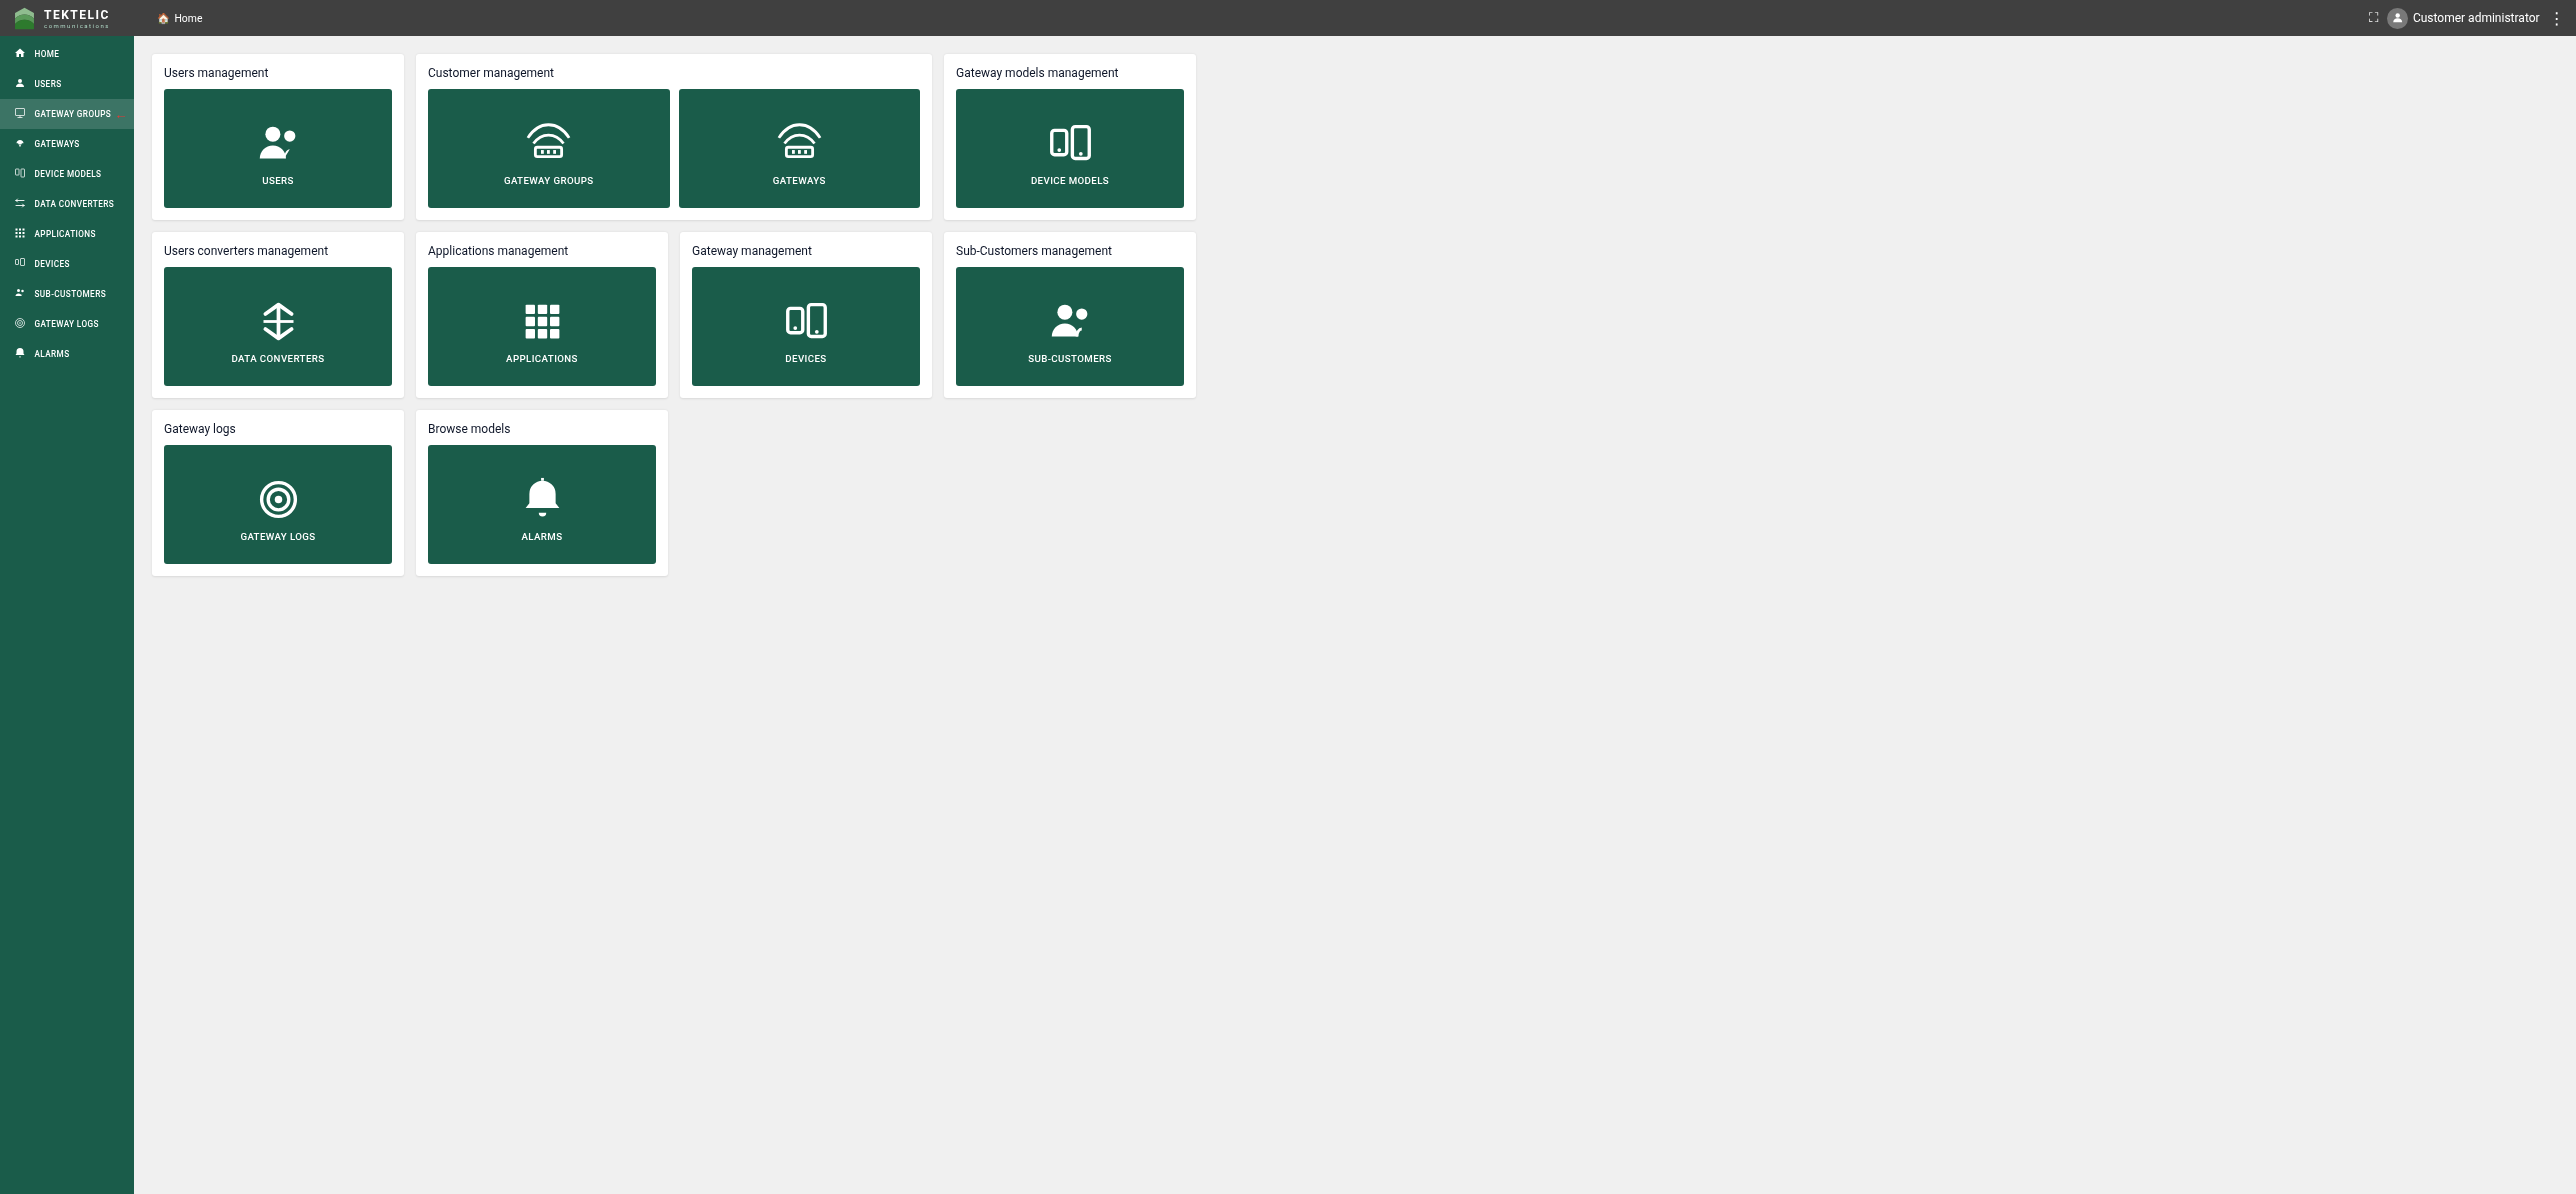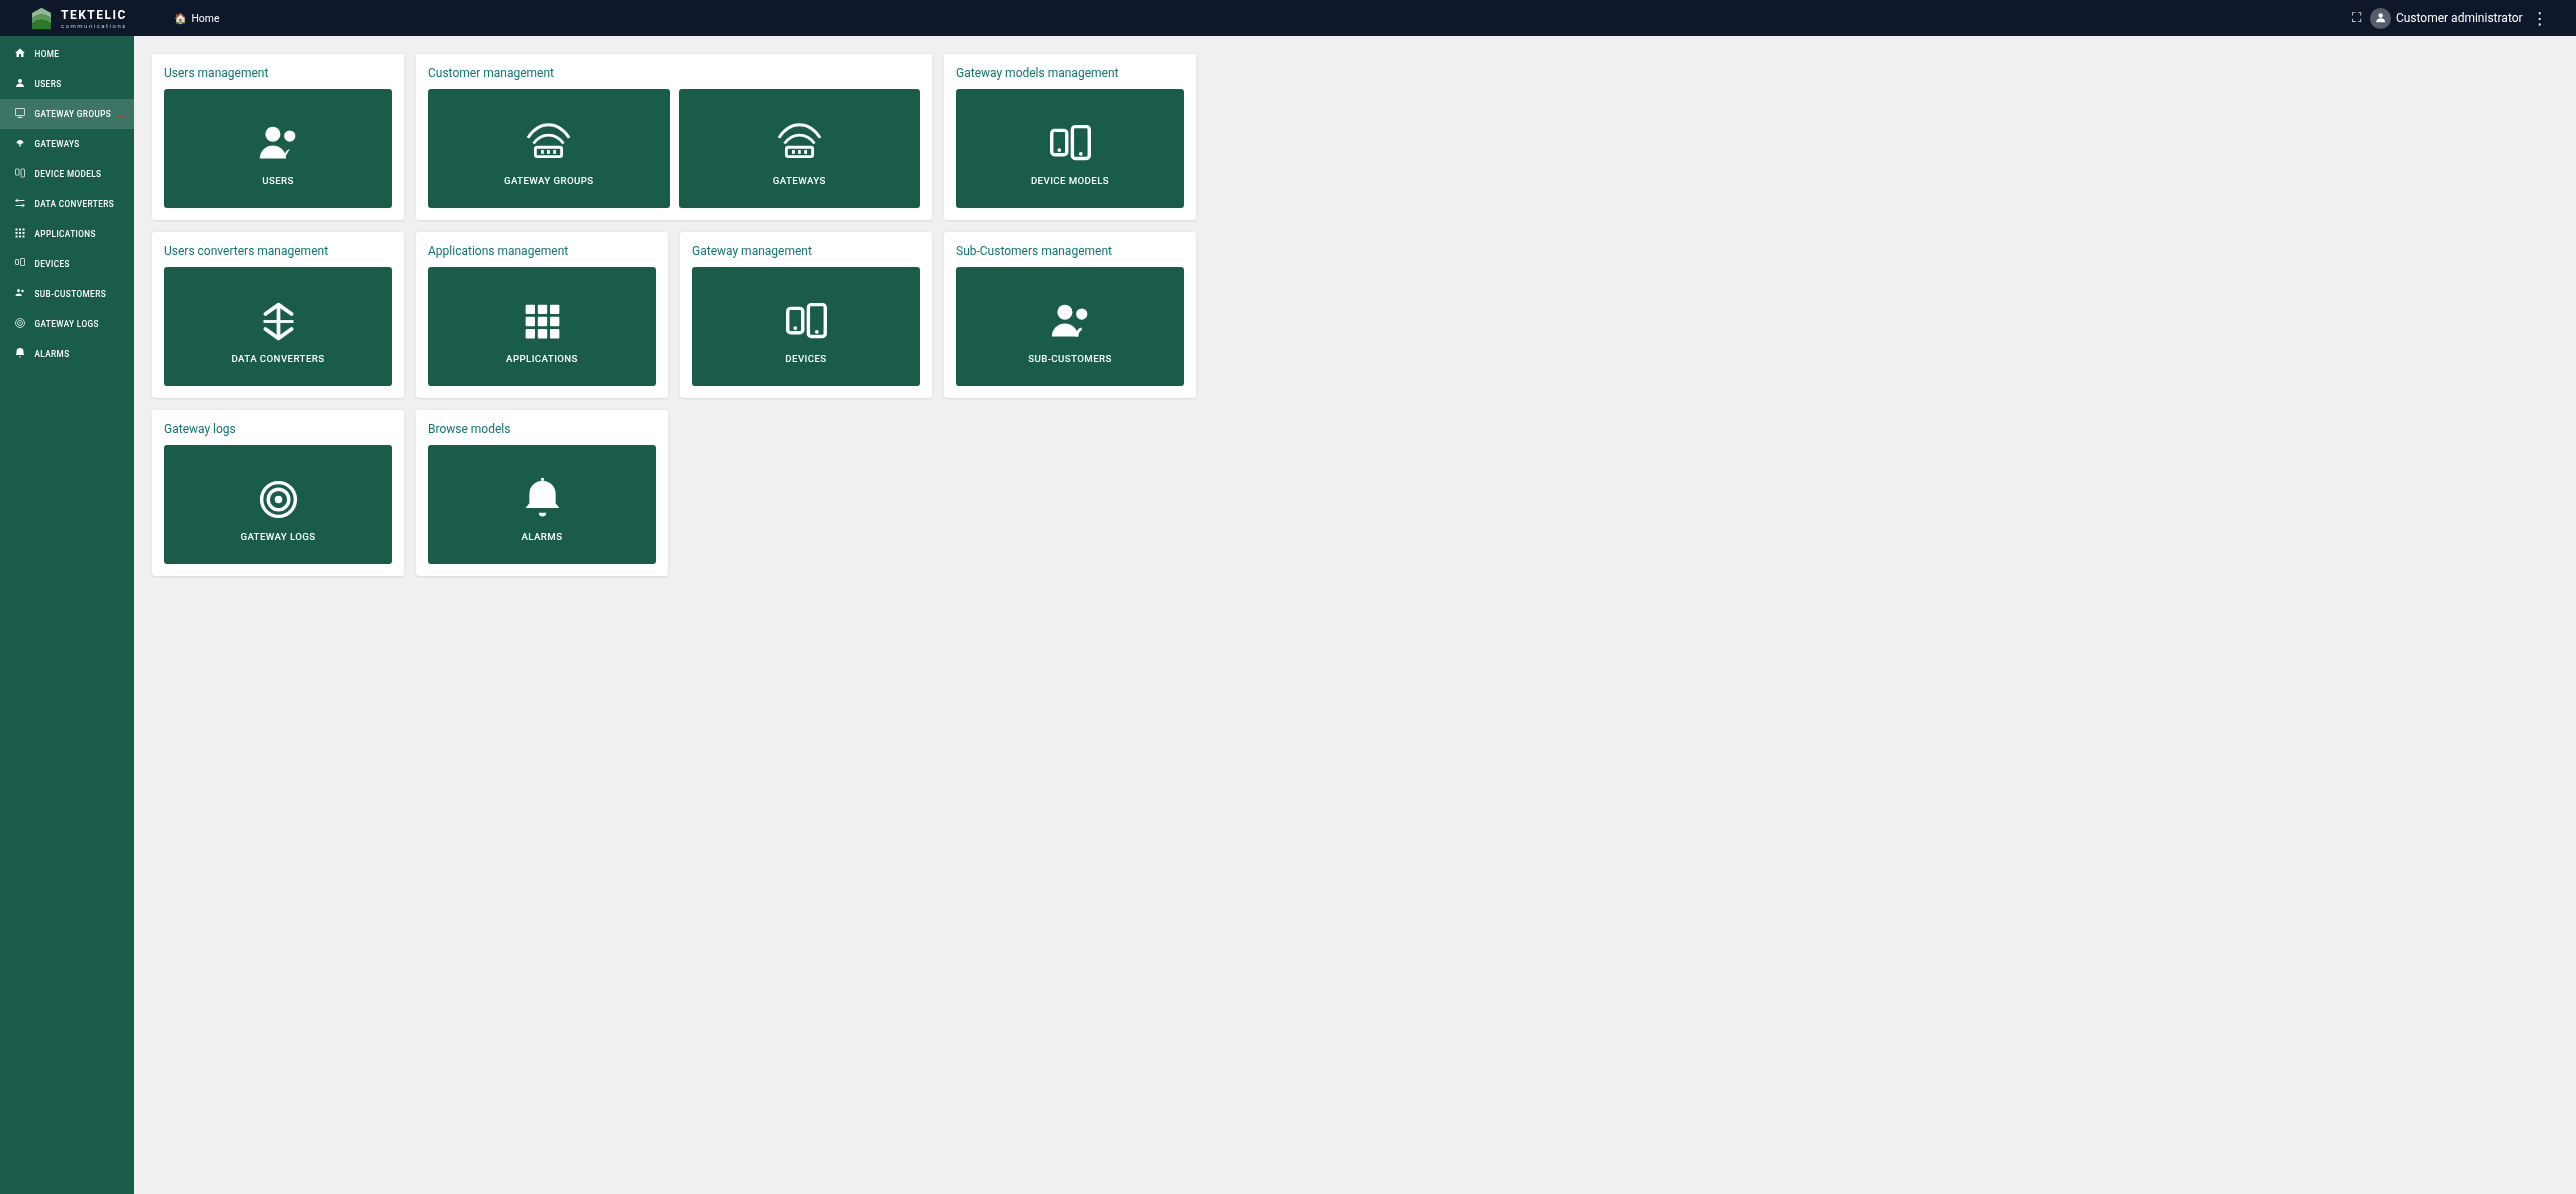--- a/index.html
+++ b/index.html
@@ -1,24 +1,24 @@
 <!DOCTYPE html>
 <html style="font-size:12px"><head>
   <meta charset="utf-8">
   <style>
     * { margin: 0; padding: 0; box-sizing: border-box; }
     body { font-family: 'Roboto', Arial, sans-serif; background: #f0f0f0; display: flex; flex-direction: column; height: 100vh; overflow: hidden; }
 
     
     .header {
-      background: #0f172a;
+      background: #404040;
       color: white;
       display: flex;
       align-items: center;
-      padding: 0 28px;
+      padding: 0 11px;
       height: 36px;
       flex-shrink: 0;
       justify-content: space-between;
     }
     .header-left { display: flex; align-items: center; gap: 12px; }
     .logo-area { display: flex; align-items: center; gap: 6px; width: 134px; }
     .logo-icon { width: 27px; height: 27px; }
     .header-breadcrumb { display: flex; align-items: center; gap: 4.5px; font-size: 10.4px; color: white; }
     .header-right { display: flex; align-items: center; gap: 9px; }
     .user-area { display: flex; align-items: center; gap: 4.5px; cursor: pointer; justify-content: center; }
@@ -79,21 +79,21 @@
       padding: 12px;
       display: flex;
       flex-direction: column;
       gap: 9px;
       cursor: pointer;
       box-shadow: 0 0.7px 2.2px rgba(0,0,0,0.1);
     }
 
     .tile-title {
       font-size: 12px;
-      color: #0f766e;
+      color: #0f172a;
       font-weight: 400;
     }
 
     .tile-icon-block {
       background: #1a5c4a;
       border-radius: 3px;
       display: flex;
       flex-direction: column;
       align-items: center;
       justify-content: center;

